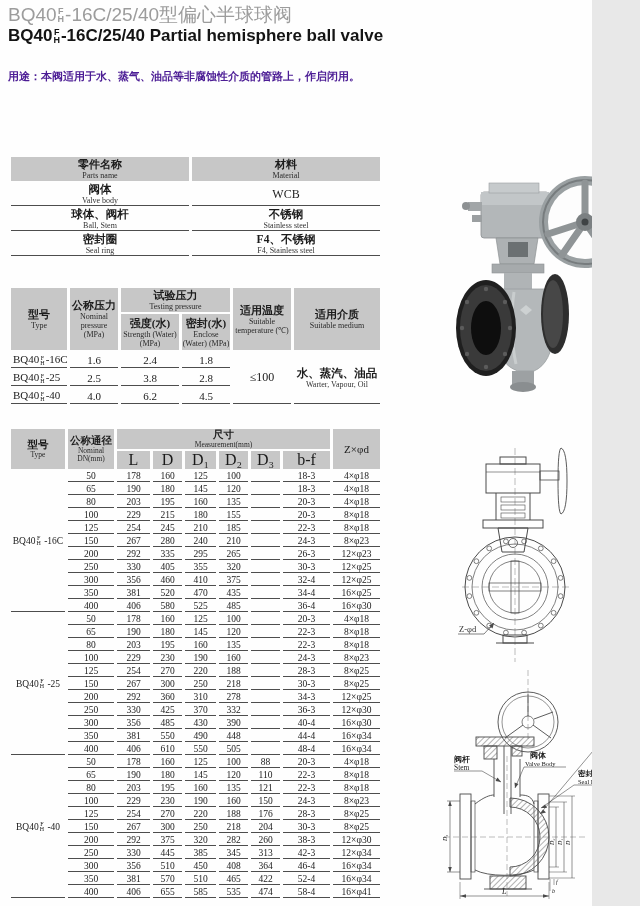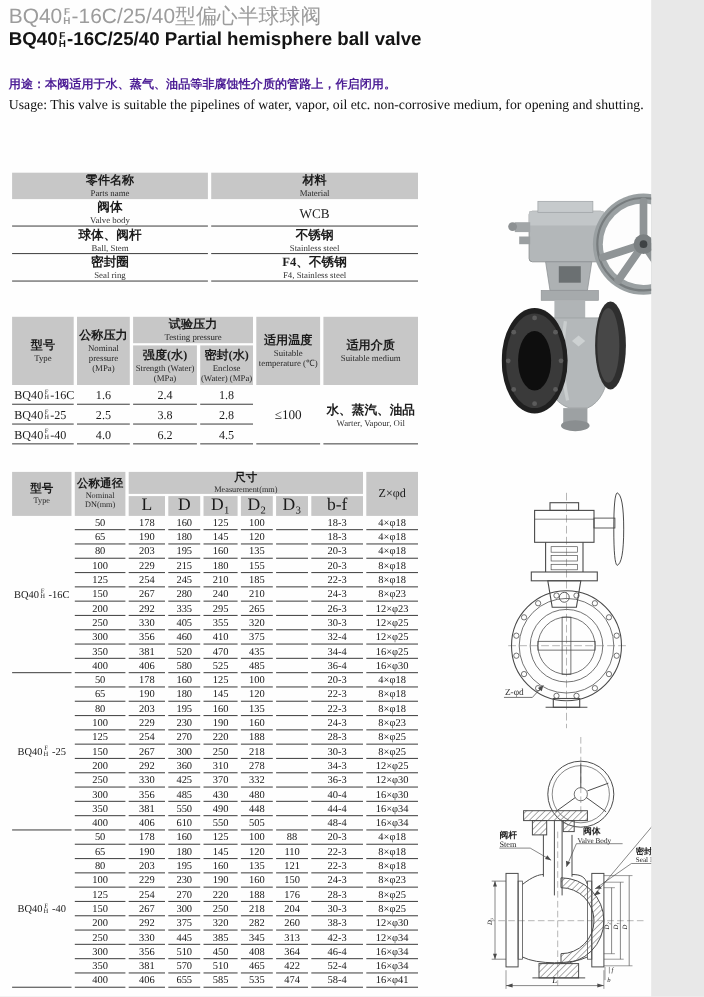--- a/index.html
+++ b/index.html
@@ -59,21 +59,20 @@
         <i>H</i>
       </span><span>-16C/25/40型偏心半球球阀</span>
   </div>
   <div class="abs title-en">
     <span>BQ40</span><span class="fh fh-l">
         <i>F</i>
         <i>H</i>
       </span><span>-16C/25/40 Partial hemisphere ball valve</span>
   </div>
   <div class="abs usage-zh">用途：本阀适用于水、蒸气、油品等非腐蚀性介质的管路上，作启闭用。</div>
-  <div class="abs usage-en">Usage: This valve is suitable the pipelines of water, vapor, oil etc. non-corrosive medium, for opening and shutting.</div>
 
   <table class="t parts" style="top:155px">
     <colgroup>
         <col style="width:178px">
         <col>
       </colgroup>
     <thead>
         <tr>
       <th>
             <div class="hz">零件名称</div>
@@ -433,21 +432,21 @@
           <td>332</td>
           <td></td>
           <td>36-3</td>
           <td>12×φ30</td>
         </tr>
         <tr>
           <td>300</td>
           <td>356</td>
           <td>485</td>
           <td>430</td>
-          <td>480</td>
+          <td>390</td>
           <td></td>
           <td>40-4</td>
           <td>16×φ30</td>
         </tr>
         <tr>
           <td>350</td>
           <td>381</td>
           <td>550</td>
           <td>490</td>
           <td>448</td>

